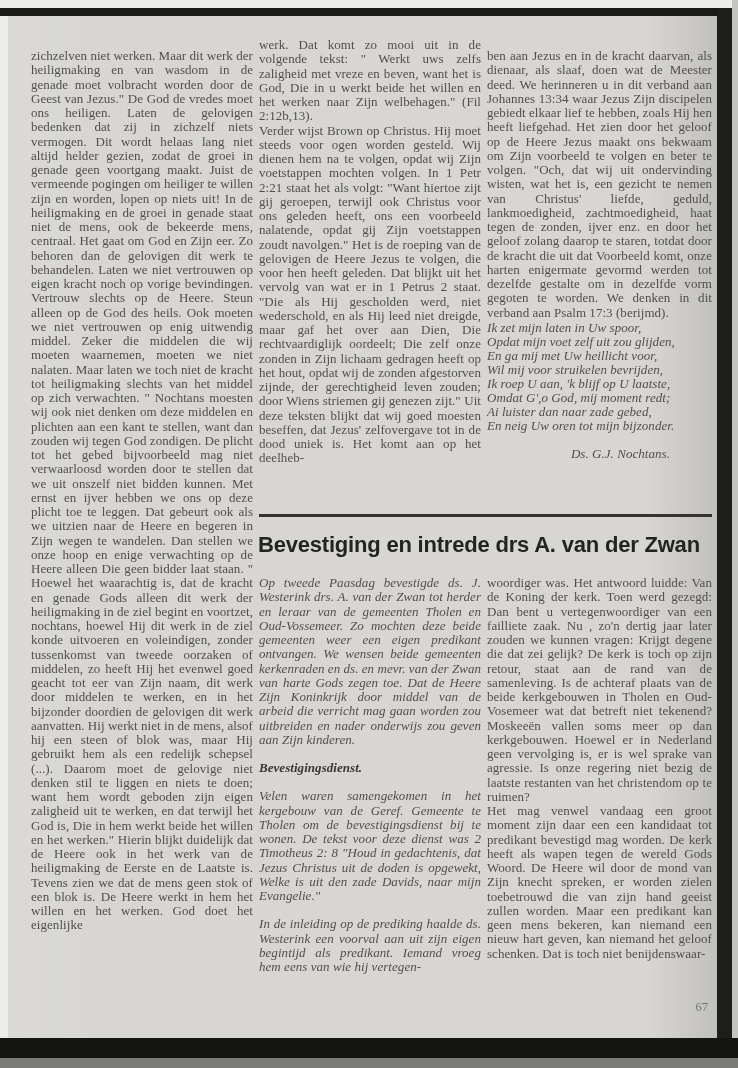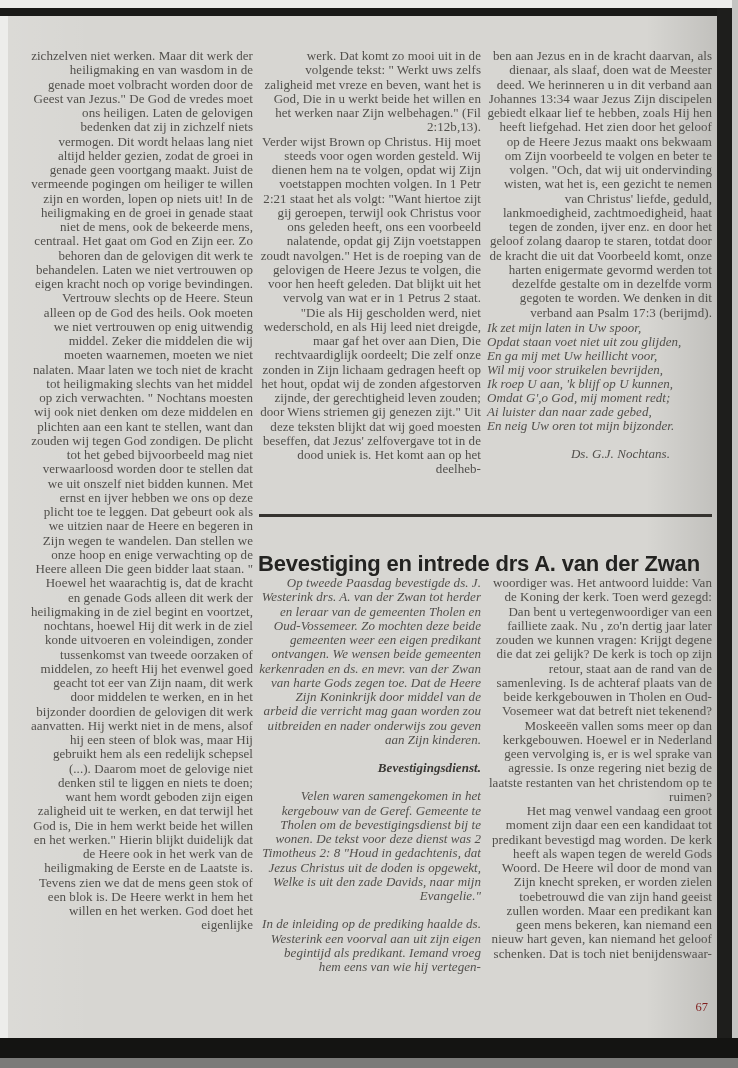--- a/index.html
+++ b/index.html
@@ -36,63 +36,63 @@
     background:#7b7b79;
   }
   .col{
     position:absolute;
     font-size:13px;
     line-height:14.25px;
     text-align:justify;
     color:#514f4b;
     letter-spacing:0.05px;
   }
-  .col p{margin:0;text-align:right;}
+  .col p{margin:0;}
   #col-left{left:31px;top:49px;width:222px;}
-  #col-mid-top{left:259px;top:49px;width:222px;}
+  #col-mid-top{left:259px;top:38px;width:222px;}
   #col-right-top{left:487px;top:49px;width:225px;}
   .poem{margin-top:1px;}
   .poem div{
     font-style:italic;
     text-align:left;
     line-height:14.1px;
   }
   .signature{
     margin-top:13px;
     font-style:italic;
     text-align:right;
     padding-right:42px;
   }
   .divider{
     position:absolute;left:259px;top:514px;width:453px;height:3px;
     background:#35332f;
   }
   .headline{
-    position:absolute;left:258px;top:536px;width:456px;
+    position:absolute;left:258px;top:517px;width:456px;
     font-family:"Liberation Sans","DejaVu Sans",sans-serif;
     font-weight:bold;
     font-size:22px;
     letter-spacing:-0.2px;
     color:#232321;
     white-space:nowrap;
   }
   #col-mid-bot{left:259px;top:576px;width:222px;font-style:italic;}
   #col-right-bot{left:487px;top:576px;width:225px;}
   .subhead{
     font-weight:bold;
     color:#3a3834;
     margin-top:14px !important;
     text-align:left;
   }
   .para-gap{margin-top:14px !important;}
   .page-number{
     position:absolute;left:640px;top:1000px;width:68px;
     text-align:right;
     font-size:12.5px;
-    color:#7f1d1d;
+    color:#737373;
   }
 </style>
 </head>
 <body>
 
 <div class="top-bar"></div>
 <div class="paper"></div>
 <div class="right-band"></div>
 <div class="right-edge"></div>
 <div class="bottom-bar"></div>
@@ -104,24 +104,24 @@
 
 <div class="col" id="col-mid-top">
   <p>werk. Dat komt zo mooi uit in de volgende tekst: " Werkt uws zelfs zaligheid met vreze en beven, want het is God, Die in u werkt beide het willen en het werken naar Zijn welbehagen." (Fil 2:12b,13).</p>
   <p>Verder wijst Brown op Christus. Hij moet steeds voor ogen worden gesteld. Wij dienen hem na te volgen, opdat wij Zijn voetstappen mochten volgen. In 1 Petr 2:21 staat het als volgt: "Want hiertoe zijt gij geroepen, terwijl ook Christus voor ons geleden heeft, ons een voorbeeld nalatende, opdat gij Zijn voetstappen zoudt navolgen." Het is de roeping van de gelovigen de Heere Jezus te volgen, die voor hen heeft geleden. Dat blijkt uit het vervolg van wat er in 1 Petrus 2 staat. "Die als Hij gescholden werd, niet wederschold, en als Hij leed niet dreigde, maar gaf het over aan Dien, Die rechtvaardiglijk oordeelt; Die zelf onze zonden in Zijn lichaam gedragen heeft op het hout, opdat wij de zonden afgestorven zijnde, der gerechtigheid leven zouden; door Wiens striemen gij genezen zijt." Uit deze teksten blijkt dat wij goed moesten beseffen, dat Jezus' zelfovergave tot in de dood uniek is. Het komt aan op het deelheb-</p>
 </div>
 
 <div class="col" id="col-right-top">
   <p>ben aan Jezus en in de kracht daarvan, als dienaar, als slaaf, doen wat de Meester deed. We herinneren u in dit verband aan Johannes 13:34 waar Jezus Zijn discipelen gebiedt elkaar lief te hebben, zoals Hij hen heeft liefgehad. Het zien door het geloof op de Heere Jezus maakt ons bekwaam om Zijn voorbeeld te volgen en beter te volgen. "Och, dat wij uit ondervinding wisten, wat het is, een gezicht te nemen van Christus' liefde, geduld, lankmoedigheid, zachtmoedigheid, haat tegen de zonden, ijver enz. en door het geloof zolang daarop te staren, totdat door de kracht die uit dat Voorbeeld komt, onze harten enigermate gevormd werden tot dezelfde gestalte om in dezelfde vorm gegoten te worden. We denken in dit verband aan Psalm 17:3 (berijmd).</p>
   <div class="poem">
     <div>Ik zet mijn laten in Uw spoor,</div>
-    <div>Opdat staan voet niet uit zou glijden,</div>
+    <div>Opdat mijn voet zelf uit zou glijden,</div>
     <div>En ga mij met Uw heillicht voor,</div>
     <div>Wil mij voor struikelen bevrijden,</div>
-    <div>Ik roep U aan, 'k blijf op U kunnen,</div>
+    <div>Ik roep U aan, 'k blijf op U laatste,</div>
     <div>Omdat G',o God, mij moment redt;</div>
     <div>Ai luister dan naar zade gebed,</div>
     <div>En neig Uw oren tot mijn bijzonder.</div>
   </div>
   <div class="signature">Ds. G.J. Nochtans.</div>
 </div>
 
 <div class="divider"></div>
 <h1 class="headline">Bevestiging en intrede drs A. van der Zwan</h1>
 

